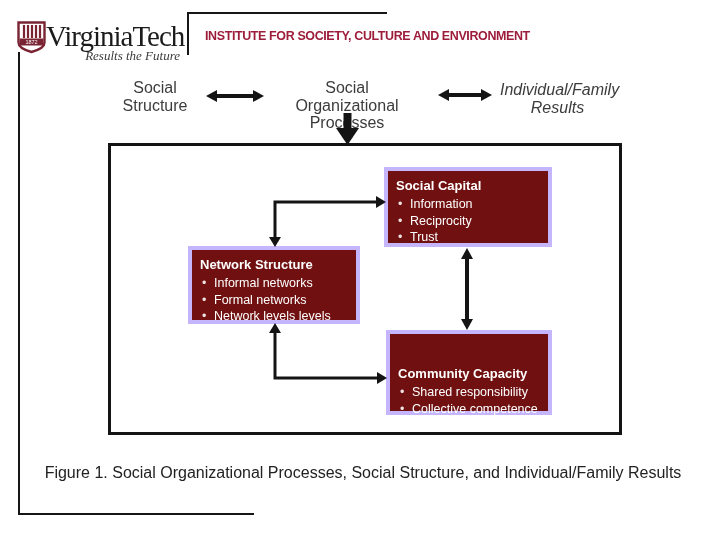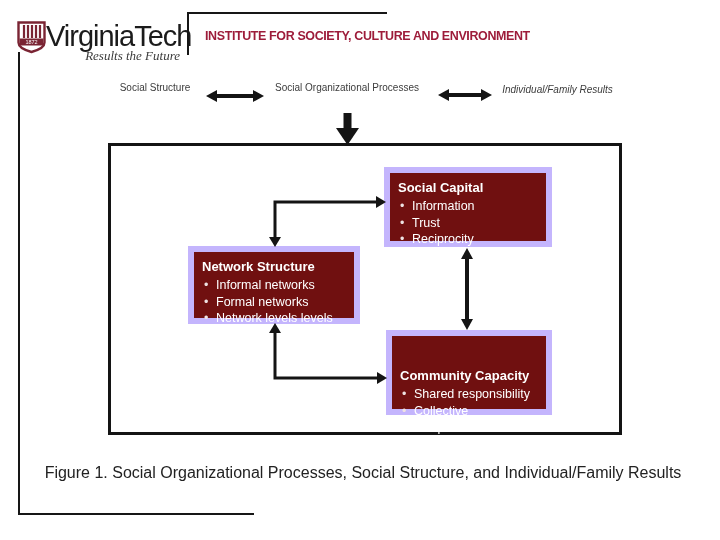--- a/index.html
+++ b/index.html
@@ -4,21 +4,21 @@
 <style>
   html,body{margin:0;padding:0;background:#888;}
   .slide{
     position:relative;width:720px;height:540px;background:#ffffff;overflow:hidden;
     font-family:"Liberation Sans",sans-serif;
   }
   
   .shield{position:absolute;left:17px;top:21px;width:29px;height:33px;}
   .wordmark{
     position:absolute;left:46px;top:20px;
-    font-family:Liberation Sans, sans-serif;font-size:29px;letter-spacing:-1px;
+    font-family:Liberation Serif, serif;font-size:29px;letter-spacing:-1px;
     color:#1b1b1b;white-space:nowrap;
   }
   .tagline{
     position:absolute;left:58px;top:48px;width:122px;text-align:right;
     font-family:"Liberation Serif",serif;font-style:italic;font-size:13px;color:#3a3a3a;
     white-space:nowrap;
   }
   .institute-line{
     position:absolute;left:187px;top:12px;width:198px;height:41px;
     border-left:2px solid #161616;border-top:2px solid #161616;
@@ -28,34 +28,34 @@
     font-size:13px;font-weight:bold;letter-spacing:-0.4px;
     color:var(--institute-text,#9d1c3a);transform:scaleX(0.96);transform-origin:left;
     white-space:nowrap;
   }
   .left-line{
     position:absolute;left:18px;top:52px;width:234px;height:461px;
     border-left:2px solid #161616;border-bottom:2px solid #161616;
   }
   
   .flow-label{
-    position:absolute;text-align:center;font-size:10px;line-height:17.5px;color:#3c3c3c;
+    position:absolute;text-align:center;font-size:16px;line-height:17.5px;color:#3c3c3c;
   }
   .fl-1{left:110px;top:79px;width:90px;}
   .fl-2{left:272px;top:79px;width:150px;}
   .fl-3{left:500px;top:81px;width:115px;font-style:italic;}
   
   .big-box{
     position:absolute;left:108px;top:143px;width:514px;height:292px;
     border:3px solid #141414;background:#ffffff;box-sizing:border-box;
   }
   
   .mbox{
     position:absolute;background:var(--maroon-box,#701010);
-    border:6px solid #c4b5fd;box-sizing:border-box;
+    border:4px solid #c4b5fd;box-sizing:border-box;
     color:#ffffff;padding:7px 8px 4px 8px;
   }
   .mbox .title{font-weight:bold;font-size:13px;line-height:16px;margin-bottom:2px;color:#ffffff;}
   .mbox ul{list-style:none;margin:0;padding:0;}
   .mbox li{
     position:relative;padding-left:14px;font-size:12.5px;line-height:16.5px;color:#ffffff;
   }
   .mbox li::before{content:"\2022";position:absolute;left:2px;color:#eee2e2;}
   .box-social-capital{left:384px;top:167px;width:168px;height:80px;}
   .box-network-structure{left:188px;top:246px;width:172px;height:78px;}
@@ -96,22 +96,22 @@
   <div class="flow-label fl-1">Social Structure</div>
   <div class="flow-label fl-2">Social Organizational Processes</div>
   <div class="flow-label fl-3">Individual/Family Results</div>
 
   <div class="big-box"></div>
 
   <div class="mbox box-social-capital">
     <div class="title">Social Capital</div>
     <ul>
       <li>Information</li>
+      <li>Reciprocity</li>
       <li>Trust</li>
-      <li>Reciprocity</li>
     </ul>
   </div>
 
   <div class="mbox box-network-structure">
     <div class="title">Network Structure</div>
     <ul>
       <li>Informal networks</li>
       <li>Formal networks</li>
       <li>Network levels levels</li>
     </ul>

